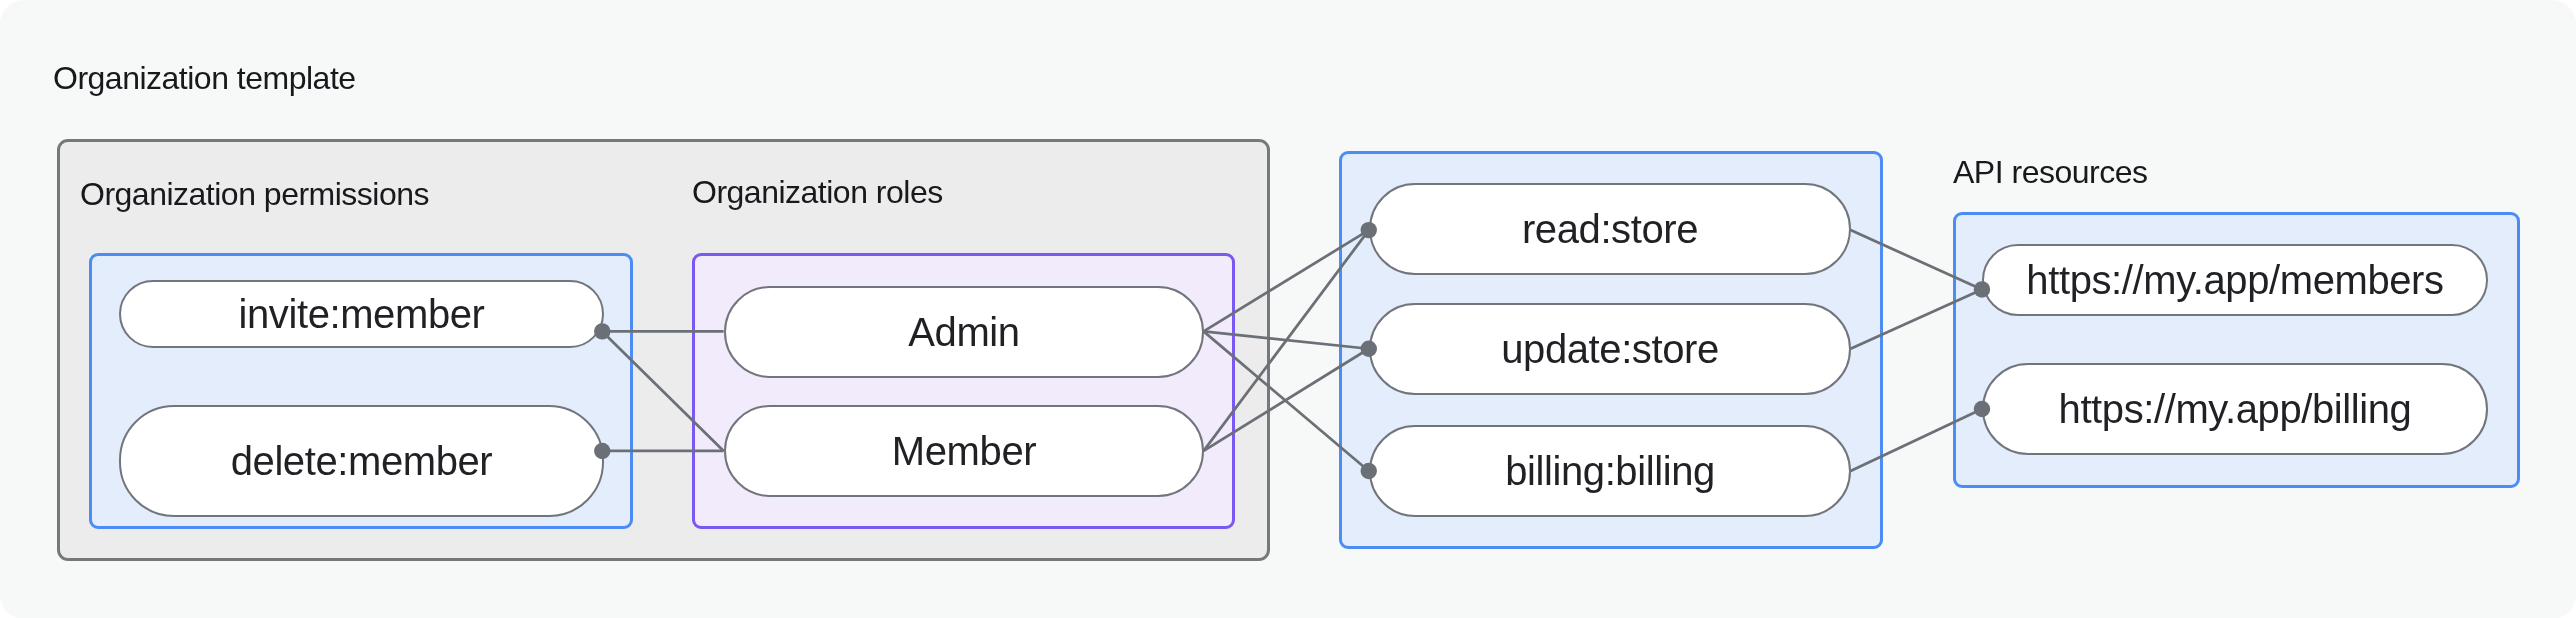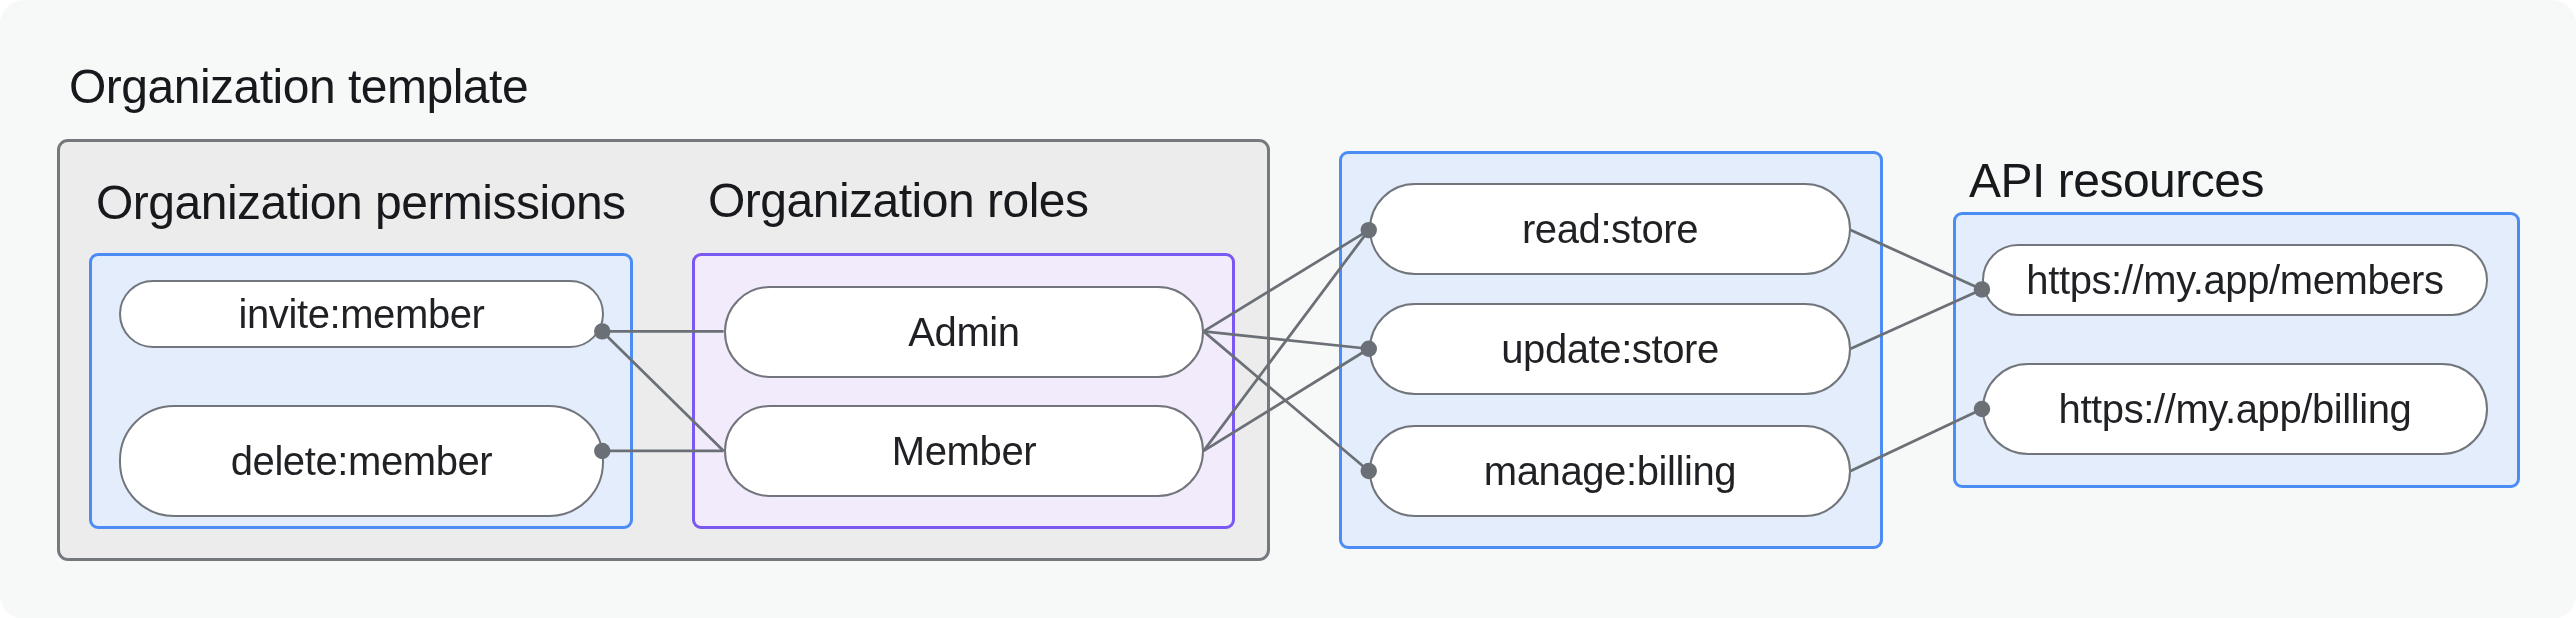--- a/index.html
+++ b/index.html
@@ -6,26 +6,25 @@
   .canvas{
     position:relative;
     width:2576px;height:619px;
     background:#f7f8f8;
     border-radius:24px;
     overflow:hidden;
     font-family:"Liberation Sans", sans-serif;
   }
   .section-label{
     position:absolute;
-    font-size:48px;
+    font-size:32px;
     line-height:1.1;
     color:#17191c;
     letter-spacing:-0.5px;
     white-space:nowrap;
-    margin-left:16px;
   }
   #lbl-template{left:53px;top:61px;}
   #lbl-org-perms{left:80px;top:177px;}
   #lbl-org-roles{left:692px;top:175px;}
   #lbl-permissions{left:1339px;top:75px;}
   #lbl-api{left:1953px;top:155px;}
 
   .box{position:absolute;box-sizing:border-box;}
   #box-template{
     left:57px;top:139px;width:1213px;height:422px;
@@ -85,21 +84,21 @@
   <div class="section-label" id="lbl-org-perms">Organization permissions</div>
   <div class="section-label" id="lbl-org-roles">Organization roles</div>
   <div class="section-label" id="lbl-api">API resources</div>
 
   <div class="pill" id="pill-invite">invite:member</div>
   <div class="pill" id="pill-delete">delete:member</div>
   <div class="pill" id="pill-admin">Admin</div>
   <div class="pill" id="pill-member">Member</div>
   <div class="pill" id="pill-read">read:store</div>
   <div class="pill" id="pill-update">update:store</div>
-  <div class="pill" id="pill-manage">manage:billing</div>
+  <div class="pill" id="pill-manage">billing:billing</div>
   <div class="pill" id="pill-members">https://my.app/members</div>
   <div class="pill" id="pill-billing">https://my.app/billing</div>
 
   <svg id="connector-layer" viewBox="0 0 2823 678" xmlns="http://www.w3.org/2000/svg">
       <line x1="660" y1="363" x2="793" y2="363" stroke="#6b7076" stroke-width="3"></line>
       <line x1="660" y1="363" x2="793" y2="494" stroke="#6b7076" stroke-width="3"></line>
       <line x1="660" y1="494" x2="793" y2="494" stroke="#6b7076" stroke-width="3"></line>
       <line x1="1319" y1="363" x2="1500" y2="252" stroke="#6b7076" stroke-width="3"></line>
       <line x1="1319" y1="363" x2="1500" y2="382" stroke="#6b7076" stroke-width="3"></line>
       <line x1="1319" y1="363" x2="1500" y2="516" stroke="#6b7076" stroke-width="3"></line>

